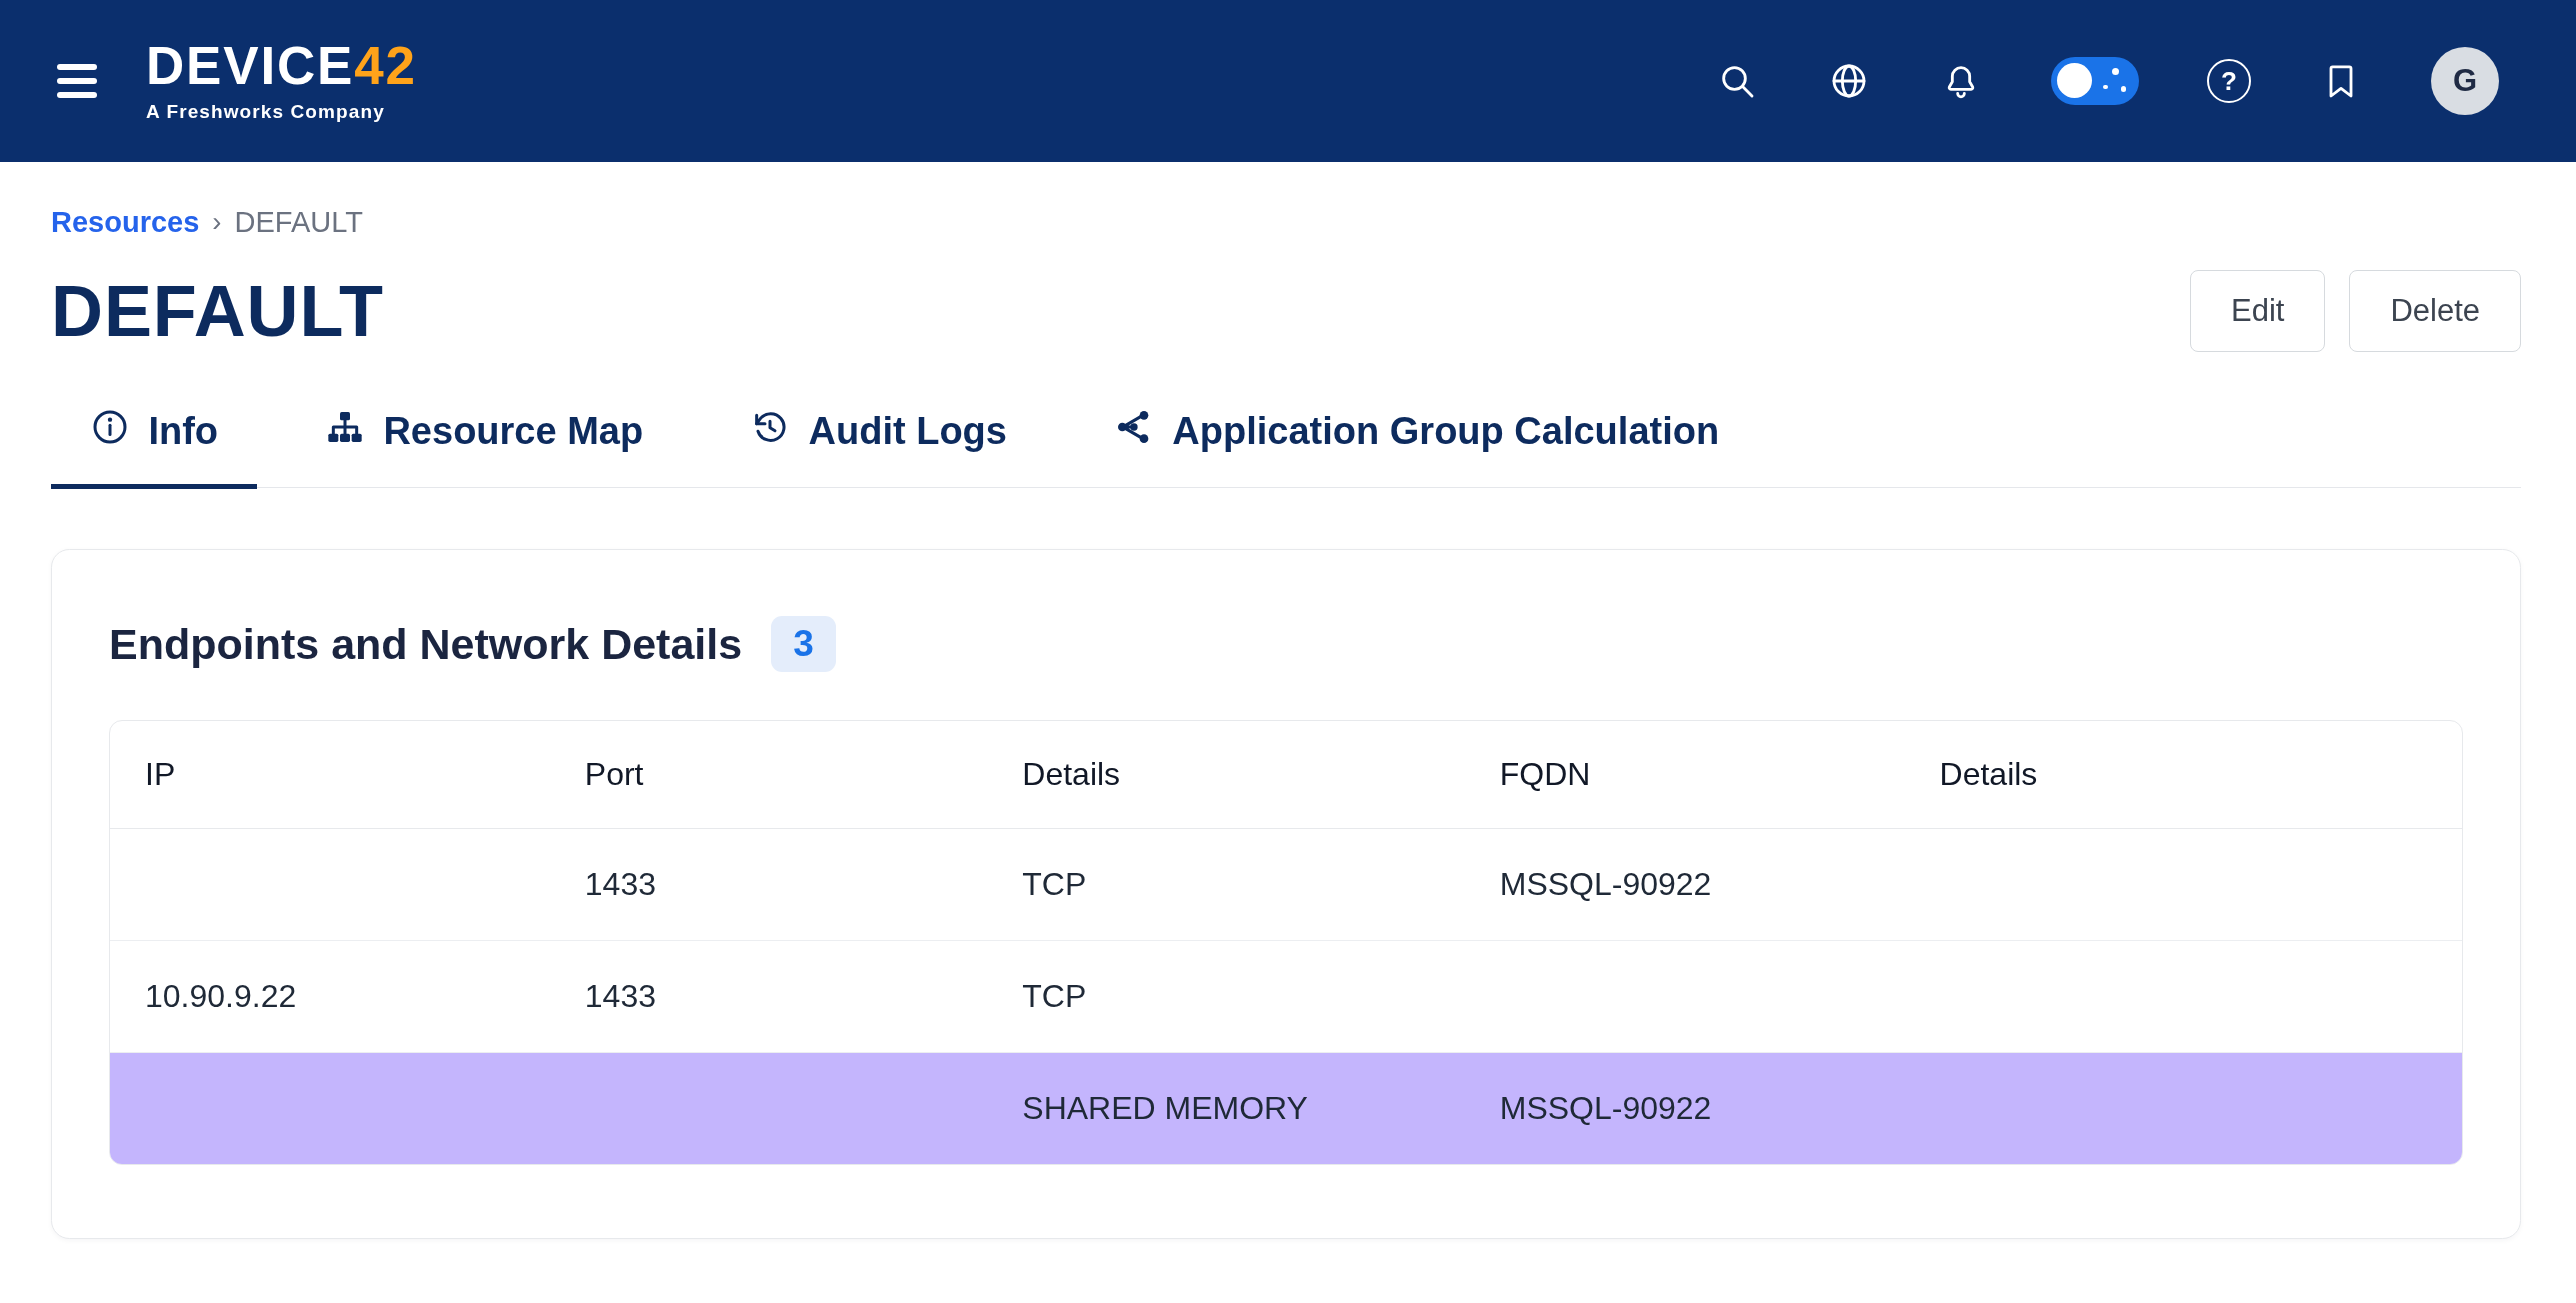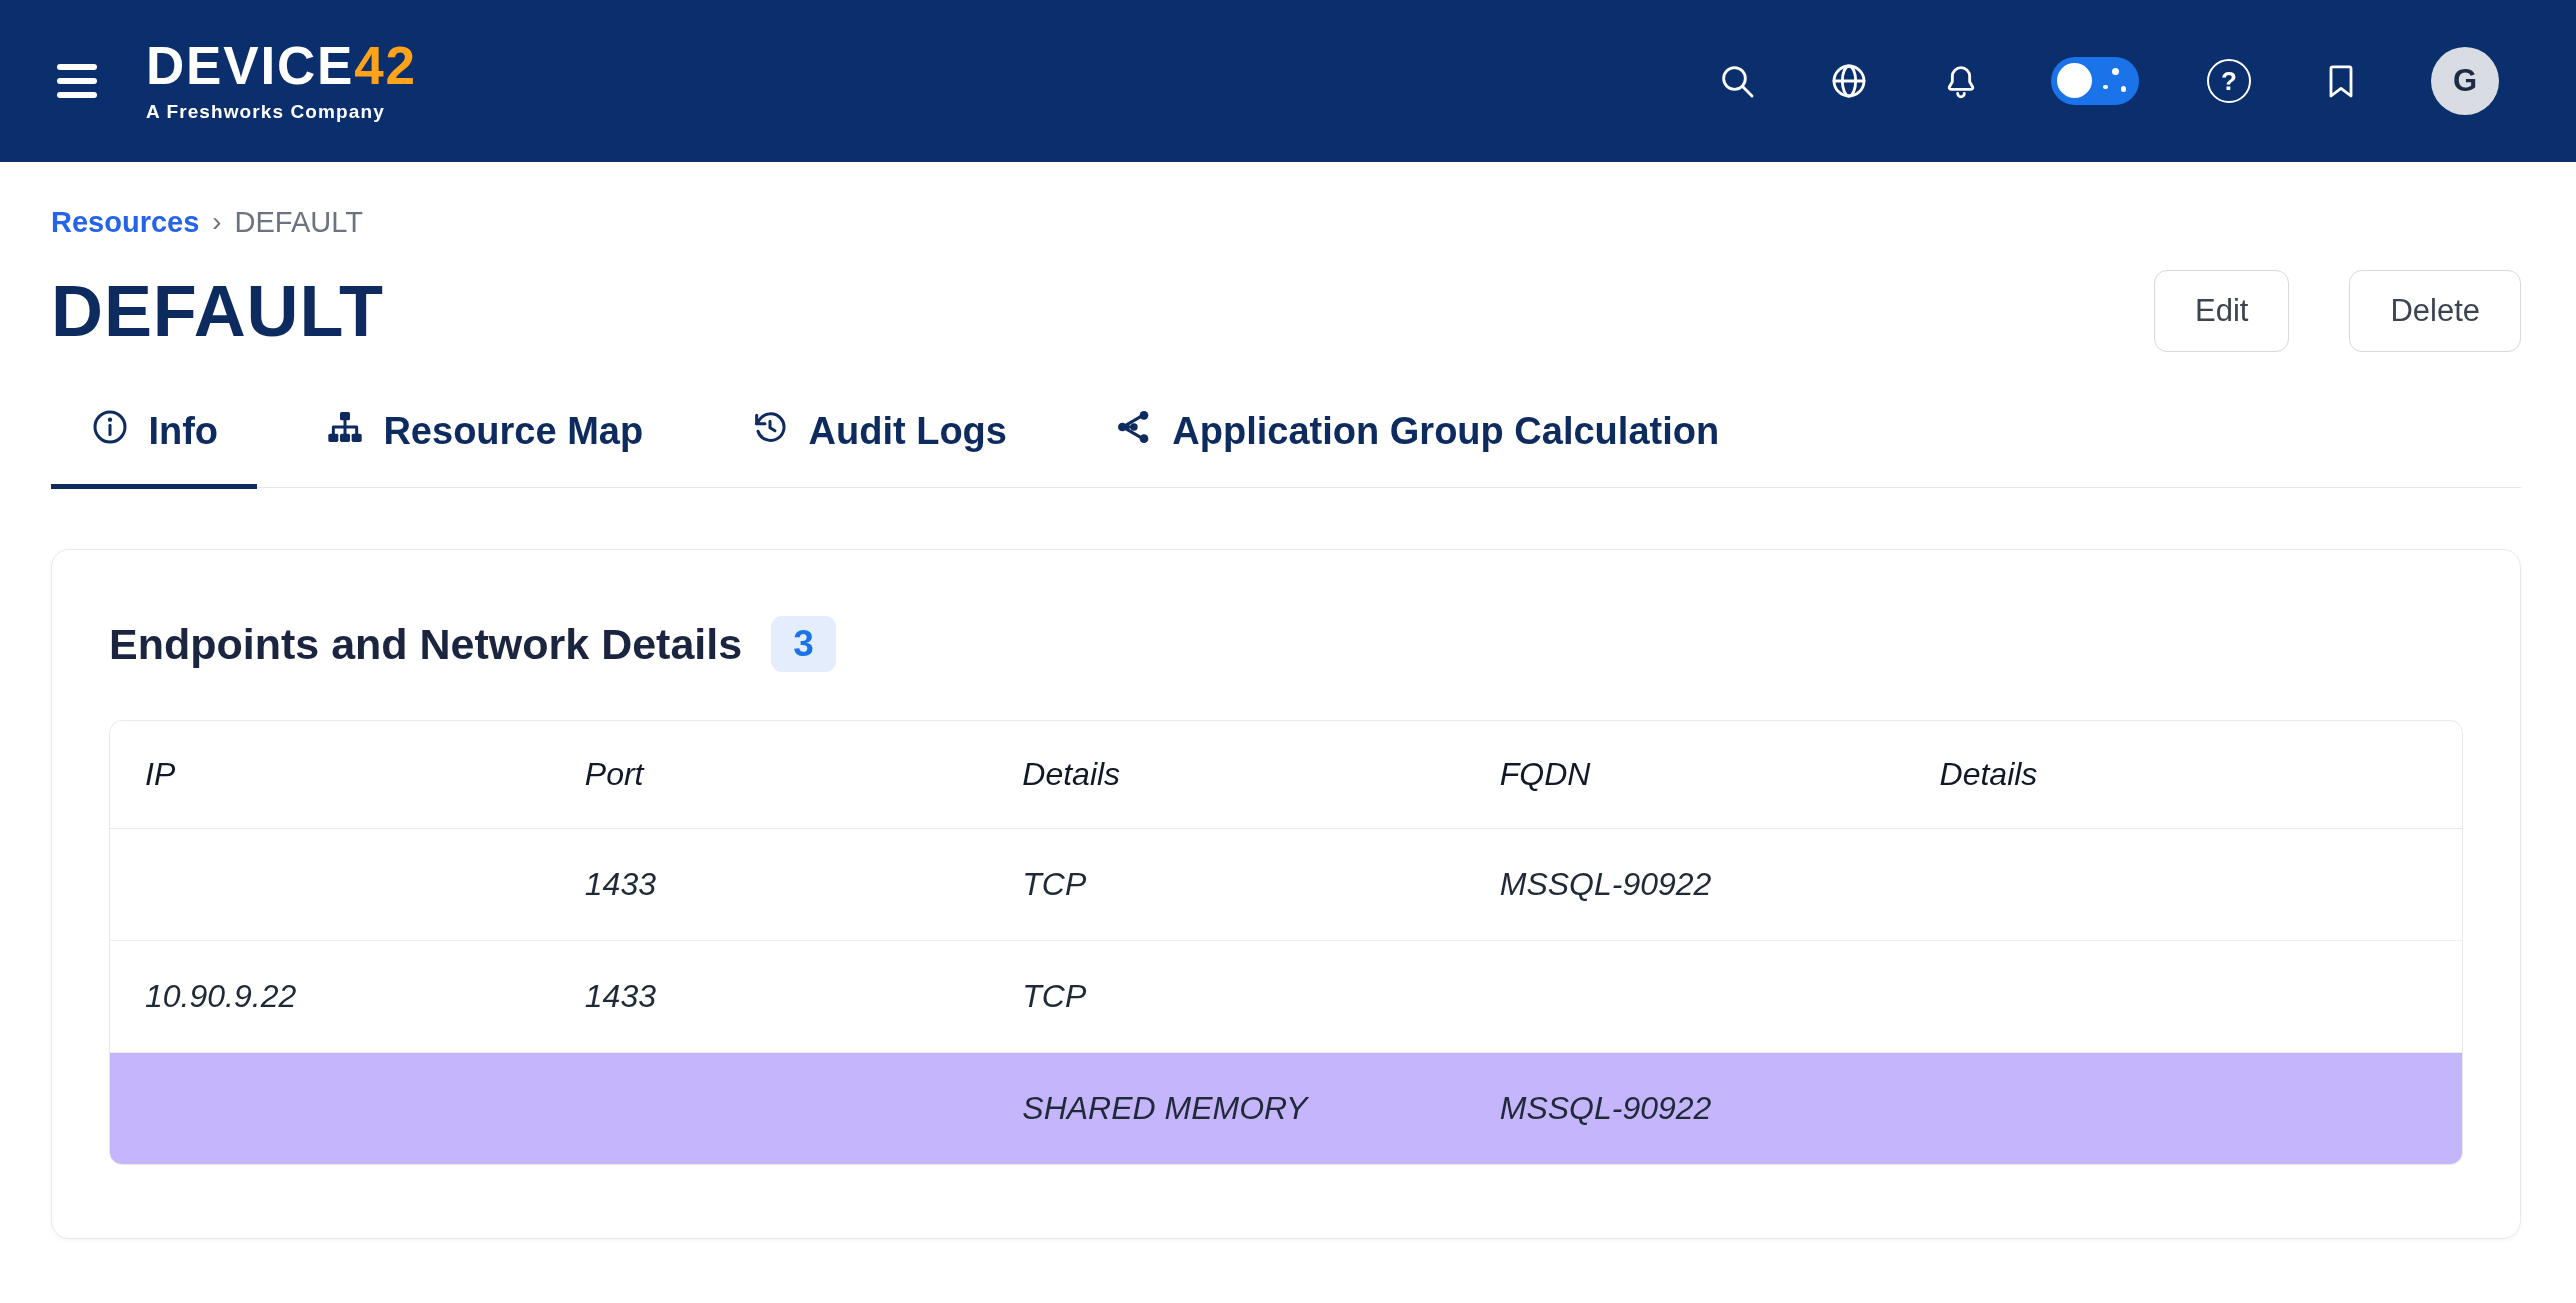--- a/index.html
+++ b/index.html
@@ -45,23 +45,23 @@
   .main { padding:44px 55px 0 51px; }
 
   .breadcrumb { display:flex; gap:13px; font-size:29px; }
   .breadcrumb a { color:#2563eb; font-weight:600; text-decoration:none; cursor:pointer; }
   .crumb-sep { color:#6b7280; font-size:27.5px; }
   .crumb-current { color:#6b7280; }
 
   .title-row { display:flex; align-items:center; justify-content:space-between; margin-top:31px; }
   .page-title { font-size:72px; font-weight:800; color:#0d2b5e; letter-spacing:0.9px; line-height:1; }
   .actions { display:flex; gap:24px; }
-  .action-btn { background:#fff; border:1.8px solid #d6dade; border-radius:13px;
+  .action-btn { background:#fff; border:1.8px solid #d6dade; border-radius:8px;
     color:#3c4450; font-size:31px; padding:22px 40px; cursor:pointer;
-    font-family:"Liberation Sans", sans-serif;margin-left:36px; }
+    font-family:"Liberation Sans", sans-serif; }
 
   
   .tabs { display:flex; gap:29px; margin-top:55px; border-bottom:1.8px solid #e5e7eb; }
   .tab { display:flex; align-items:center; gap:18.4px; padding:0 39px 27.5px 39px;
     background:none; border:none; cursor:pointer; color:#0d2b5e;
     font-size:38px; font-weight:700; font-family:"Liberation Sans", sans-serif;
     border-bottom:5.5px solid transparent; margin-bottom:-1.8px; }
   .tab.active { border-bottom-color:#0d2b5e;justify-content:flex-end; }
   .tab svg { width:40px; height:40px; stroke:#0d2b5e; fill:none; stroke-width:1.8;
     stroke-linecap:round; stroke-linejoin:round; }
@@ -69,21 +69,21 @@
 
   
   .card { margin-top:61px; border:1.8px solid #e7e9ec; border-radius:18.4px;
     padding:66px 57px 73px 57px; background:#fff; box-shadow:0 1.8px 5.5px rgba(16,24,40,0.04); }
   .card-head { display:flex; align-items:center; gap:29px; }
   .card-title { font-size:43px; font-weight:700; color:#1b2540; }
   .badge { background:#e4edfb; color:#1a73e8; font-size:37px; font-weight:700;
     border-radius:11px; padding:7.3px 22px; }
 
   .table-wrap { margin-top:48px; border:1.8px solid #e7e9ec; border-radius:13px; overflow:hidden; }
-  table { width:100%; border-collapse:collapse; table-layout:fixed; font-size:32px; color:#1f2937;font-style:italic; }
+  table { width:100%; border-collapse:collapse; table-layout:fixed; font-size:32px; color:#1f2937; }
   col.c-ip { width:18.7%; } col.c-port { width:18.6%; } col.c-proto { width:20.3%; }
   col.c-fqdn { width:18.7%; }
   th { text-align:left; font-weight:400; color:#111827; padding:35px; border-bottom:1.8px solid #e7e9ec; }
   td { padding:37px 35px; border-bottom:1.8px solid #eceef1; }
   tbody tr:last-child td { border-bottom:none; background:#c4b5fd; }
 </style>
 </head>
 <body>
 
 <header class="navbar">

